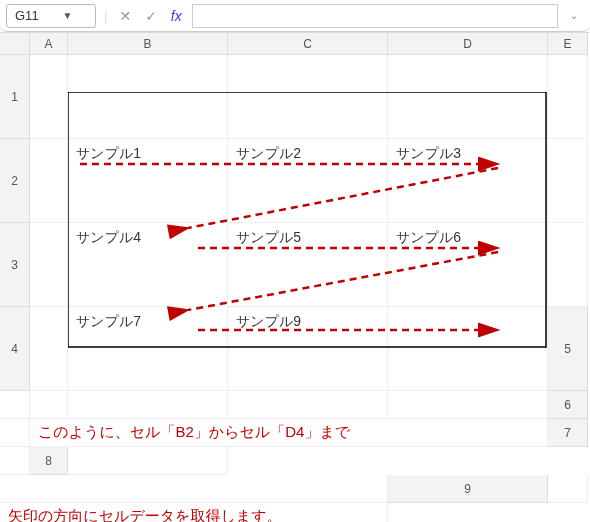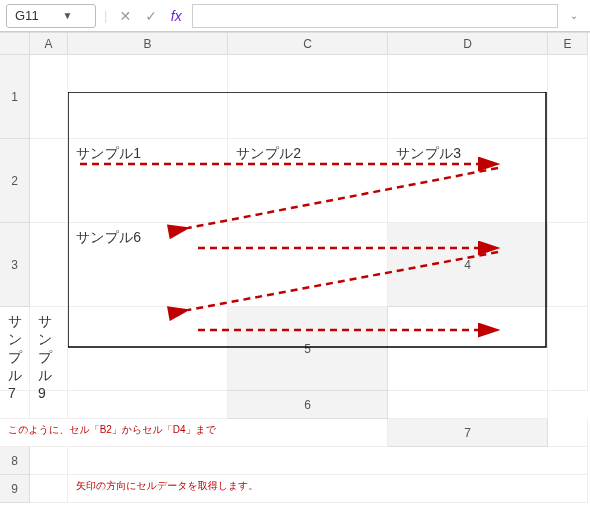--- a/index.html
+++ b/index.html
@@ -13,20 +13,21 @@
   }
   
   .top-bar {
     display: flex;
     align-items: center;
     height: 32px;
     border-bottom: 1px solid #ccc;
     background: #fff;
     padding: 3px 6px;
     gap: 6px;
+    border-radius: 7px;
   }
   .name-box {
     display: flex;
     align-items: center;
     border: 1px solid #bbb;
     border-radius: 3px;
     height: 24px;
     padding: 0 4px 0 8px;
     gap: 24px;
     background: #fff;
@@ -73,21 +74,21 @@
     position: relative;
     padding: 6px 8px 2px 8px;
     font-size: 14px;
     color: #333;
   }
   .rowhdr { font-size: 12px; }
 
   
   .red-note {
     color: #c00000;
-    font-size: 10px;
+    font-size: 15px;
     padding: 4px 8px;
     white-space: nowrap;
   }
 
   
   .overlay {
     position: absolute;
     pointer-events: none;
   }
 
@@ -127,20 +128,22 @@
 
   <div class="rowhdr">2</div>
   <div class="cell"></div>
   <div class="cell"><span>サンプル1</span></div>
   <div class="cell"><span>サンプル2</span></div>
   <div class="cell"><span>サンプル3</span></div>
   <div class="cell"></div>
 
   <div class="rowhdr">3</div>
   <div class="cell"></div>
+  <div class="cell"><span>サンプル4</span></div>
+  <div class="cell"><span>サンプル5</span></div>
   <div class="cell"><span>サンプル6</span></div>
   <div class="cell"></div>
 
   <div class="rowhdr">4</div>
   <div class="cell"></div>
   <div class="cell"><span>サンプル7</span></div>
   <div class="cell"><span>サンプル9</span></div>
   <div class="cell"></div>
 
   <div class="rowhdr">5</div>

